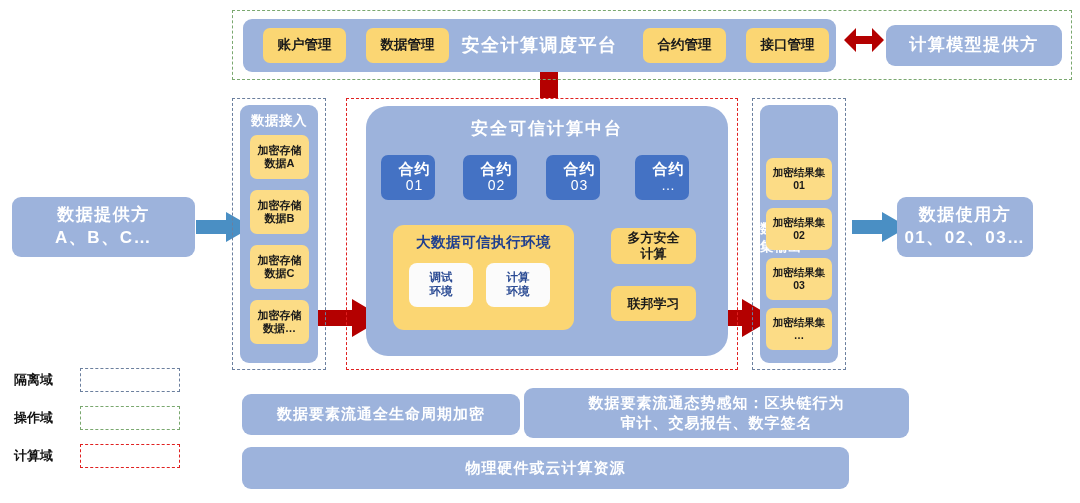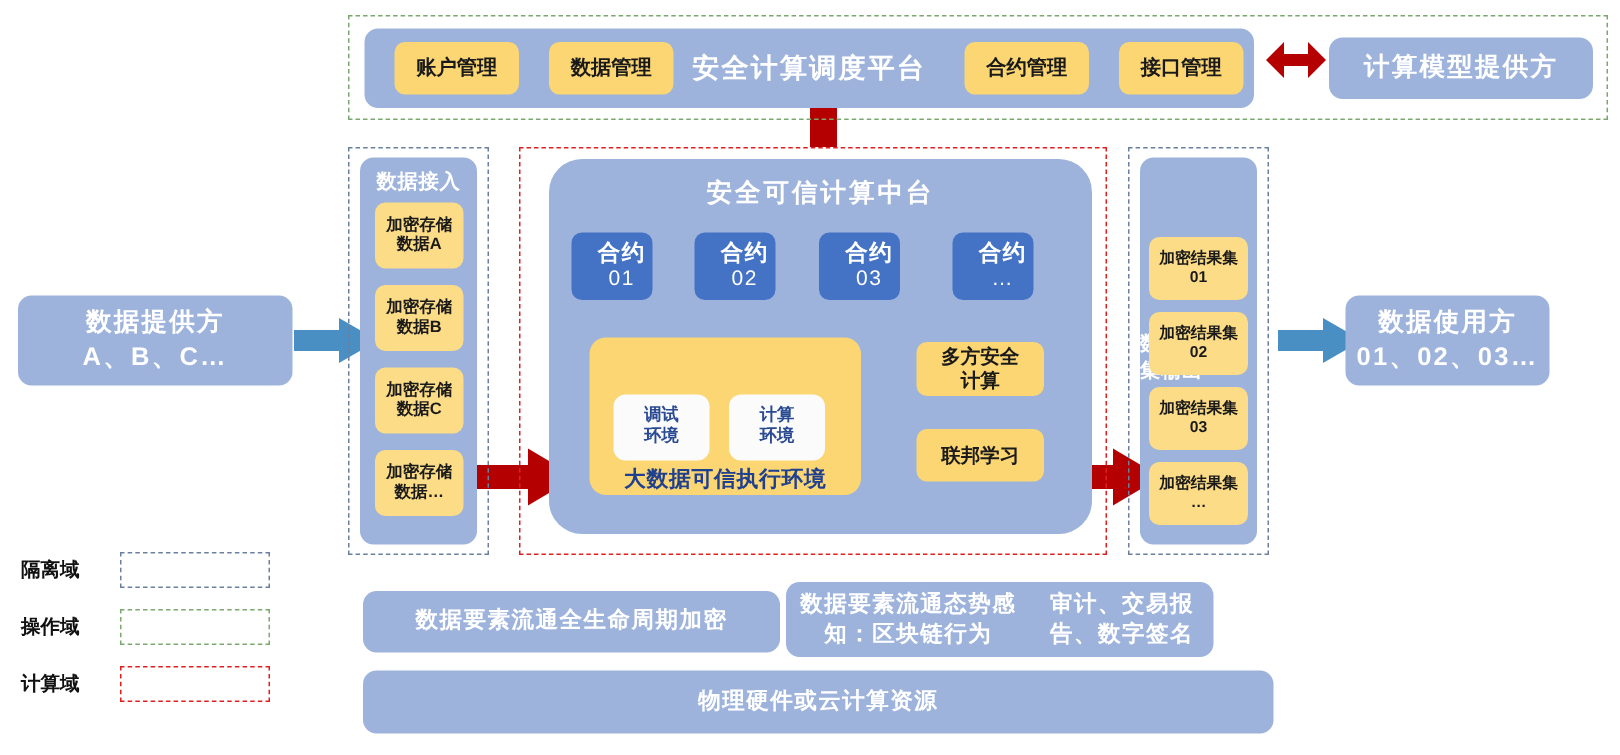--- a/index.html
+++ b/index.html
@@ -181,21 +181,21 @@
   <div class="abs chip-contract" style="left:546px;top:155px;width:54px;height:45px;">
     <span class="c-top">合约</span>
     <span class="c-bot">03</span>
   </div>
   <div class="abs chip-contract" style="left:635px;top:155px;width:54px;height:45px;">
     <span class="c-top">合约</span>
     <span class="c-bot">…</span>
   </div>
 
   <div class="abs chip-yellow" style="left:393px;top:225px;width:181px;height:105px;border-radius:11px;
-              flex-direction:column;justify-content:flex-end;padding-top:9px;">
+              flex-direction:column;justify-content:flex-start;padding-top:9px;">
     <span class="t-tee">大数据可信执行环境</span>
   </div>
   <div class="abs chip-white" style="left:409px;top:263px;width:64px;height:44px;flex-direction:column;">
     <span>调试</span>
     <span>环境</span>
   </div>
   <div class="abs chip-white" style="left:486px;top:263px;width:64px;height:44px;flex-direction:column;">
     <span>计算</span>
     <span>环境</span>
   </div>
@@ -241,21 +241,21 @@
   <div class="abs legend-text" style="left:14px;top:406px;width:70px;height:24px;">操作域</div>
   <div class="abs legend-swatch" style="left:80px;top:406px;width:100px;height:24px;border-color:#7aa86f;"></div>
 
   <div class="abs legend-text" style="left:14px;top:444px;width:70px;height:24px;">计算域</div>
   <div class="abs legend-swatch" style="left:80px;top:444px;width:100px;height:24px;border-color:#e02020;"></div>
 
   <div class="abs panel-blue" style="left:242px;top:394px;width:278px;height:41px;">
     <span class="bar-label">数据要素流通全生命周期加密</span>
   </div>
 
-  <div class="abs panel-blue" style="left:524px;top:388px;width:285px;height:50px;flex-direction:row;">
+  <div class="abs panel-blue" style="left:524px;top:388px;width:385px;height:50px;flex-direction:column;">
     <span class="bar-label">数据要素流通态势感知：区块链行为</span>
     <span class="bar-label">审计、交易报告、数字签名</span>
   </div>
 
   <div class="abs panel-blue" style="left:242px;top:447px;width:607px;height:42px;">
     <span class="bar-label">物理硬件或云计算资源</span>
   </div>
 
 </div>
 

